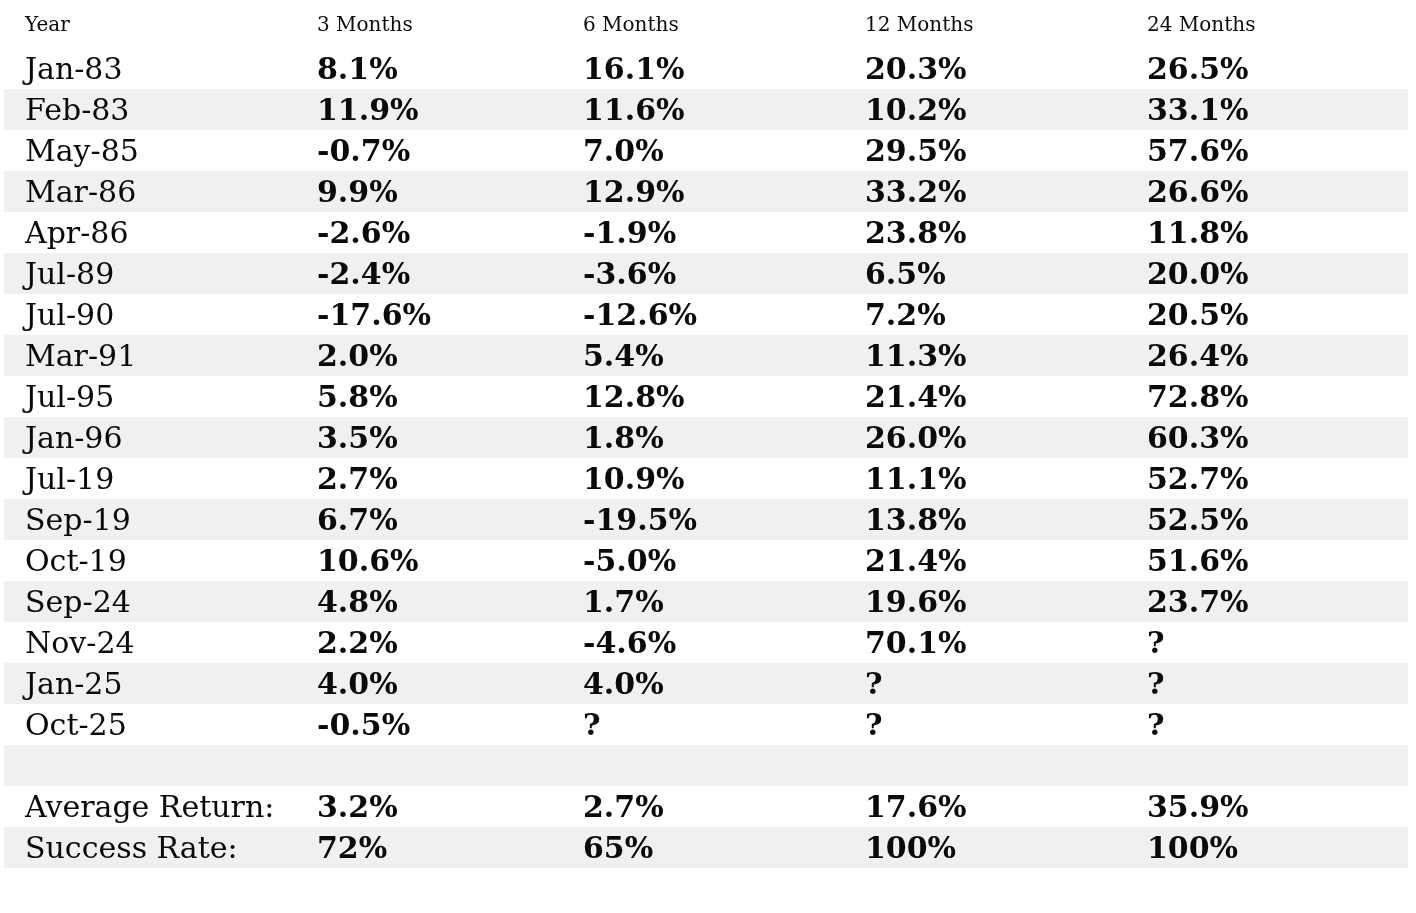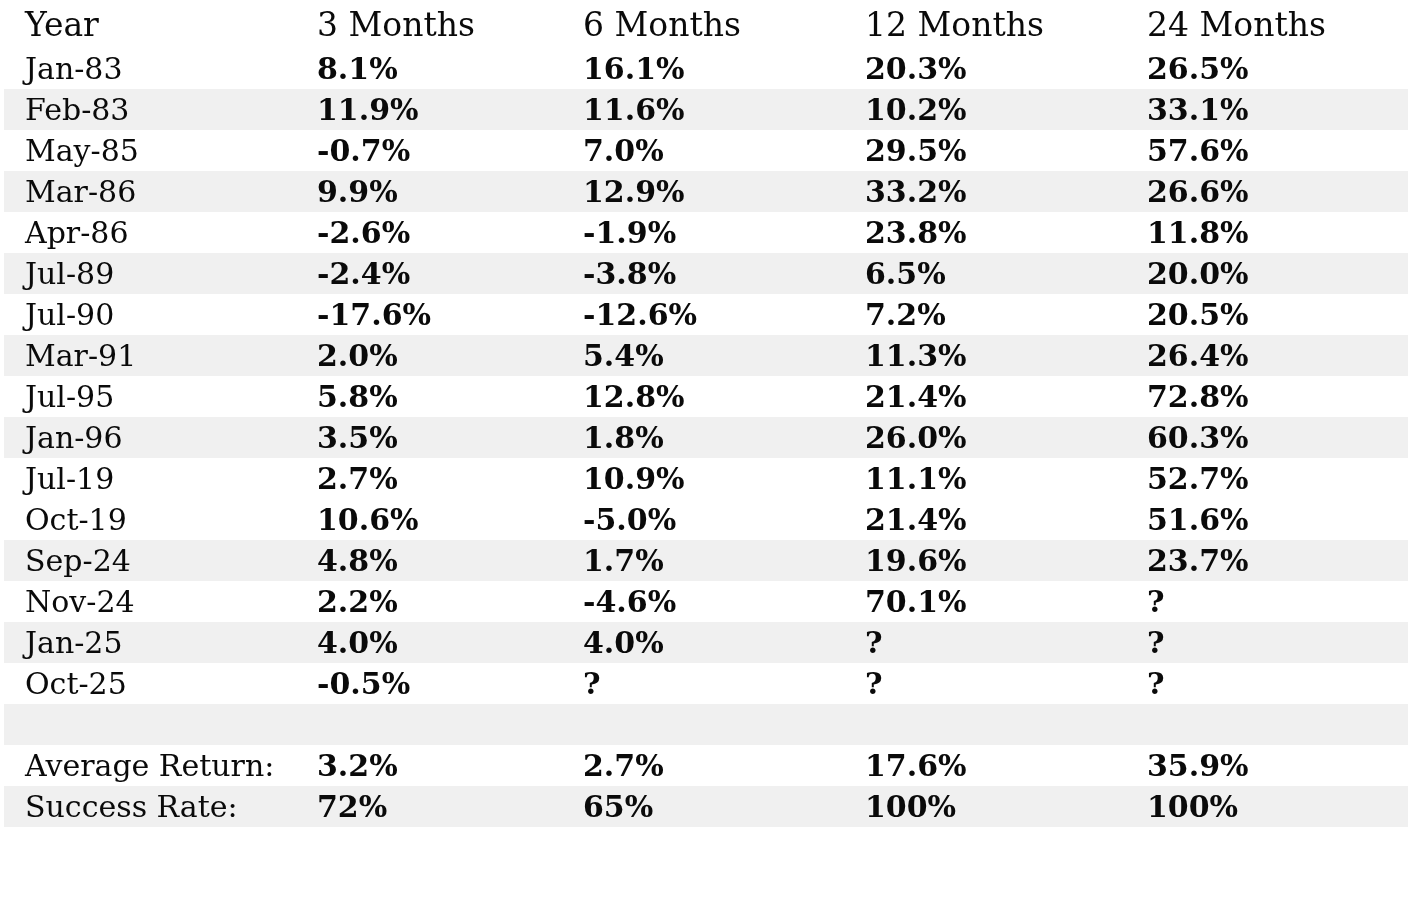--- a/index.html
+++ b/index.html
@@ -7,21 +7,21 @@
   body{
     width:1416px;height:913px;background:var(--bg);
     font-family:"DejaVu Serif","Liberation Serif",serif;
     color:var(--ink);overflow:hidden;
   }
   table{border-collapse:collapse;table-layout:fixed;width:1404px;margin-left:4px;}
   th,td{
     padding:0 0 0 21px;text-align:left;vertical-align:middle;
     white-space:nowrap;overflow:hidden;
   }
-  thead th{height:48px;font-size:33px;font-weight:400;}
+  thead th{height:48px;font-size:20px;font-weight:400;}
   tbody td{height:41px;font-size:30px;}
   tr.striped{background:var(--stripe);}
   td.value{font-weight:700;}
   td.label{font-weight:400;}
 </style>
 </head>
 <body>
 
 <table>
   <colgroup>
@@ -72,21 +72,21 @@
       <tr>
         <td class="label">Apr-86</td>
         <td class="value">-2.6%</td>
         <td class="value">-1.9%</td>
         <td class="value">23.8%</td>
         <td class="value">11.8%</td>
       </tr>
       <tr class="striped">
         <td class="label">Jul-89</td>
         <td class="value">-2.4%</td>
-        <td class="value">-3.8%</td>
+        <td class="value">-3.6%</td>
         <td class="value">6.5%</td>
         <td class="value">20.0%</td>
       </tr>
       <tr>
         <td class="label">Jul-90</td>
         <td class="value">-17.6%</td>
         <td class="value">-12.6%</td>
         <td class="value">7.2%</td>
         <td class="value">20.5%</td>
       </tr>
@@ -110,20 +110,27 @@
         <td class="value">1.8%</td>
         <td class="value">26.0%</td>
         <td class="value">60.3%</td>
       </tr>
       <tr>
         <td class="label">Jul-19</td>
         <td class="value">2.7%</td>
         <td class="value">10.9%</td>
         <td class="value">11.1%</td>
         <td class="value">52.7%</td>
+      </tr>
+      <tr class="striped">
+        <td class="label">Sep-19</td>
+        <td class="value">6.7%</td>
+        <td class="value">-19.5%</td>
+        <td class="value">13.8%</td>
+        <td class="value">52.5%</td>
       </tr>
       <tr>
         <td class="label">Oct-19</td>
         <td class="value">10.6%</td>
         <td class="value">-5.0%</td>
         <td class="value">21.4%</td>
         <td class="value">51.6%</td>
       </tr>
       <tr class="striped">
         <td class="label">Sep-24</td>

